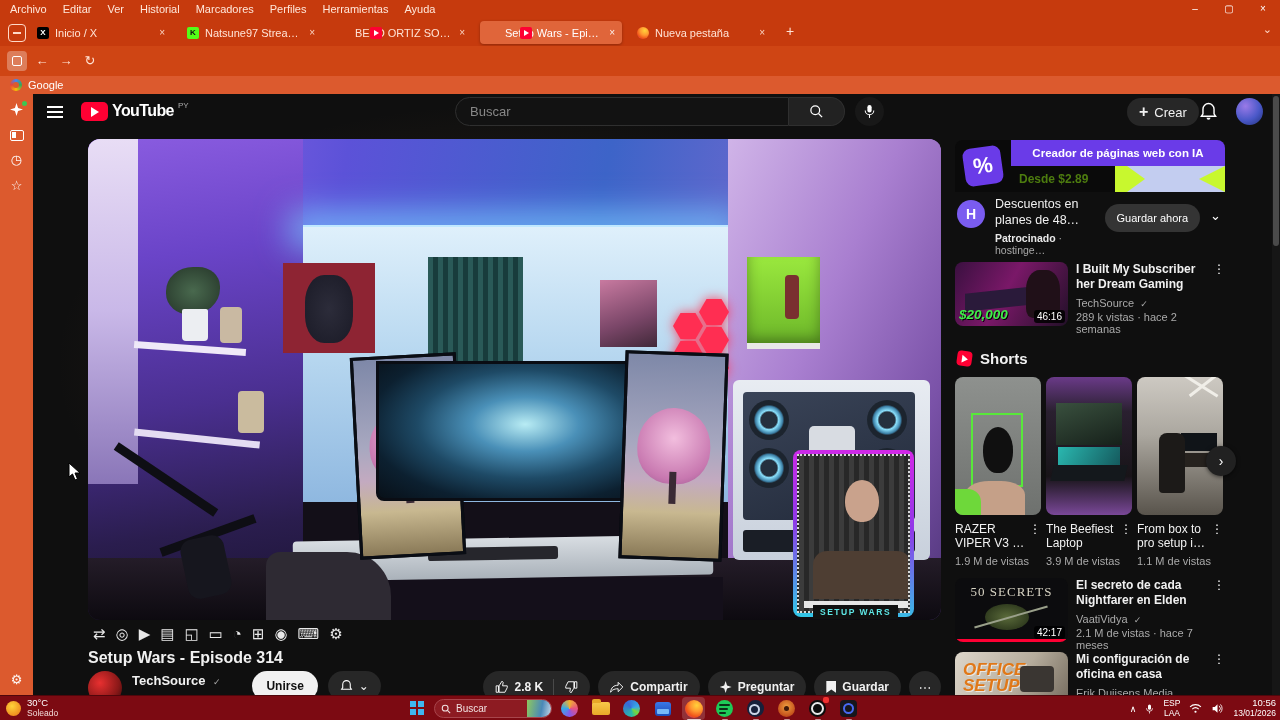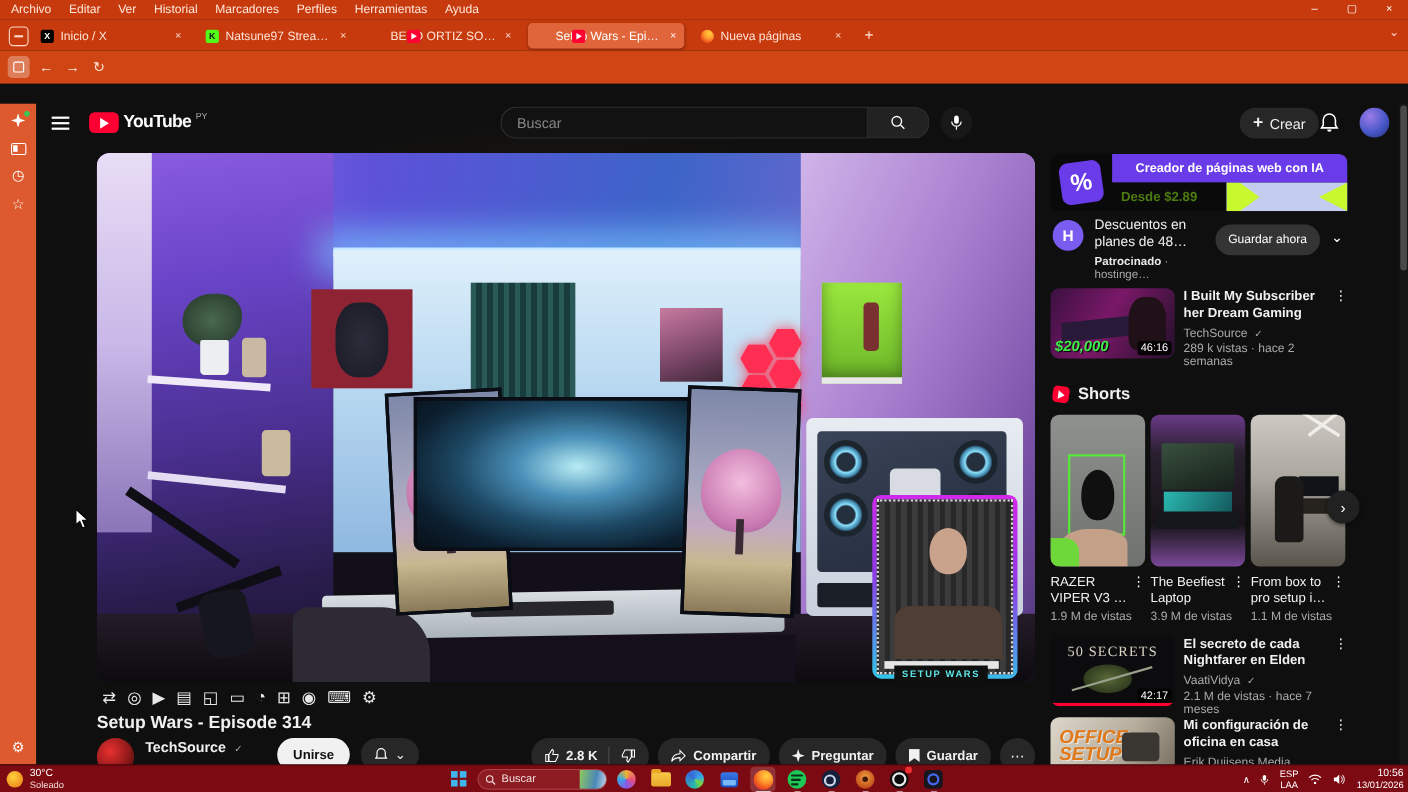--- a/index.html
+++ b/index.html
@@ -110,21 +110,21 @@
   .mon-l{left:267px;top:216px;width:106px;height:202px;transform:rotate(-3deg)}
   .mon-c{left:288px;top:222px;width:258px;height:140px;border-radius:0 0 8px 8px}
   .mon-r{left:534px;top:213px;width:103px;height:208px;transform:rotate(2deg)}
   .wp-tree{left:0;top:0;width:100%;height:100%;background:linear-gradient(180deg,#7e88a8 0%,#a8a8c0 45%,#c3aac0 62%,#c8b890 78%,#8a7a58 100%)}
   .treeblob{left:12%;top:26%;width:76%;height:38%;background:radial-gradient(circle at 50% 40%,#f2bede,#c878b0 70%,#9a5890);border-radius:50% 50% 45% 45%}
   .trunk{left:46%;top:58%;width:8%;height:16%;background:#3a2a35}
   .wp-neb{left:0;top:0;width:100%;height:100%;background:radial-gradient(ellipse at 58% 45%,#b8ecf4 0%,#4a90b8 26%,#1e4a66 52%,#0c2030 76%,#081018 100%)}
   .micarm1{left:18px;top:336px;width:120px;height:9px;background:#0e0e14;transform:rotate(34deg)}
   .micarm2{left:70px;top:392px;width:100px;height:9px;background:#0e0e14;transform:rotate(-20deg)}
   .miccap{left:96px;top:398px;width:44px;height:60px;background:#16161e;border-radius:12px;transform:rotate(-12deg)}
-  .webcam{left:705px;top:311px;width:132px;height:167px;border-radius:8px;padding:0;background:linear-gradient(185deg,#d428e8 0%,#9038e8 45%,#30c8e8 100%);z-index:6}
+  .webcam{left:705px;top:311px;width:121px;height:167px;border-radius:8px;padding:0;background:linear-gradient(185deg,#d428e8 0%,#9038e8 45%,#30c8e8 100%);z-index:6}
   .wcin{position:absolute;inset:4px;border:2px dotted #d8d8d8;background:repeating-linear-gradient(90deg,#3c3c3c 0 5px,#282828 5px 10px);overflow:hidden}
   .head{left:46px;top:24px;width:34px;height:42px;border-radius:50% 50% 46% 46%;background:#c9a28c}
   .torso{left:14px;bottom:12px;width:98px;height:48px;background:#4e3e33;border-radius:14px 14px 0 0}
   .wstrip{left:5px;bottom:3px;width:104px;height:7px;background:#e6e6e6}
   .wclabel{bottom:-2px;left:20px;background:#101010;color:#5ee6e6;font-size:8.5px;font-weight:bold;letter-spacing:1.5px;padding:2px 7px;z-index:7}
   
   .extrow{position:absolute;left:60px;top:531px;display:flex;gap:10px;color:#e8e8e8;font-size:15px}
   .vtitle{position:absolute;left:55px;top:555px;font-size:16px;font-weight:bold;color:#f1f1f1}
   .chrow{position:absolute;left:55px;top:577px;width:853px;display:flex;align-items:flex-start;gap:10px}
   .chavatar{width:34px;height:34px;border-radius:50%;background:radial-gradient(circle at 35% 35%,#e83030,#8a1818 60%,#2a0808);flex:0 0 34px}
@@ -289,21 +289,21 @@
       <span class="ttl">BETO ORTIZ SOY CABRO - MEM</span>
       <span class="cl">×</span>
     </div>
     <div class="tab active" style="left:480px">
       <span class="fav yt"></span>
       <span class="ttl">Setup Wars - Episode 373 - You</span>
       <span class="cl">×</span>
     </div>
     <div class="tab" style="left:630px">
       <span class="fav ff"></span>
-      <span class="ttl">Nueva páginas</span>
+      <span class="ttl">Nueva pestaña</span>
       <span class="cl">×</span>
     </div>
     <span class="newtab">+</span>
     <span class="tabchev">⌄</span>
   </div>
 
   <div class="navbar">
     <div class="sbtog">
         <i></i>
       </div>
@@ -324,20 +324,24 @@
     </div>
     <div class="signin">
       <span class="acct"></span>
       <span>Iniciar sesión</span>
     </div>
     <span class="toolic" style="left:1208px">⇧</span>
     <span class="colordot"></span>
     <span class="toolic" style="left:1258px">≡</span>
   </div>
 
+  <div class="bookbar">
+    <span class="gico"></span>
+    <span>Google</span>
+  </div>
 
   <div class="content">
 
     <div class="ffstrip">
       <span class="spark"></span>
       <span class="sparkdot"></span>
       <span class="bmico"></span>
       <span class="ic" style="top:58px">◷</span>
       <span class="ic" style="top:84px">☆</span>
       <span class="ic" style="bottom:8px">⚙</span>

